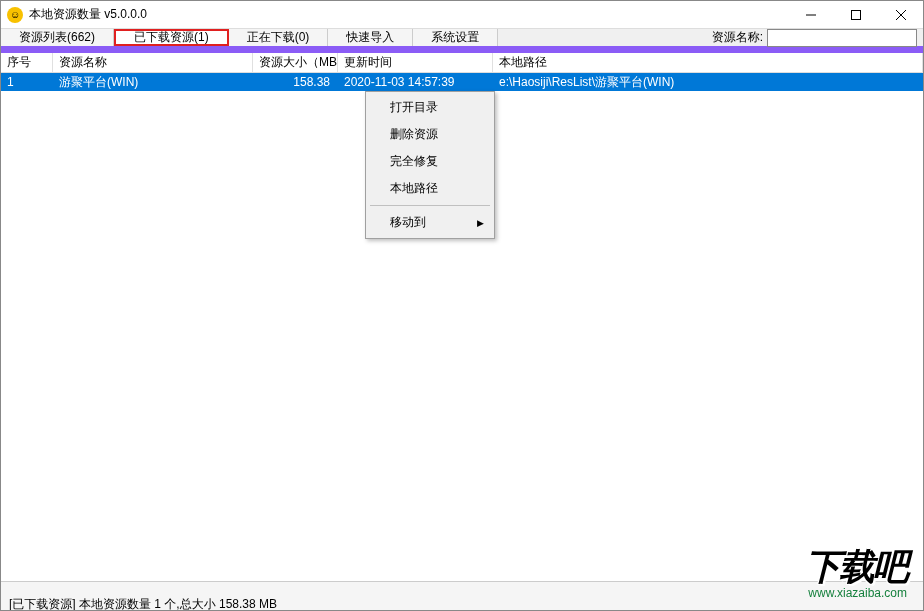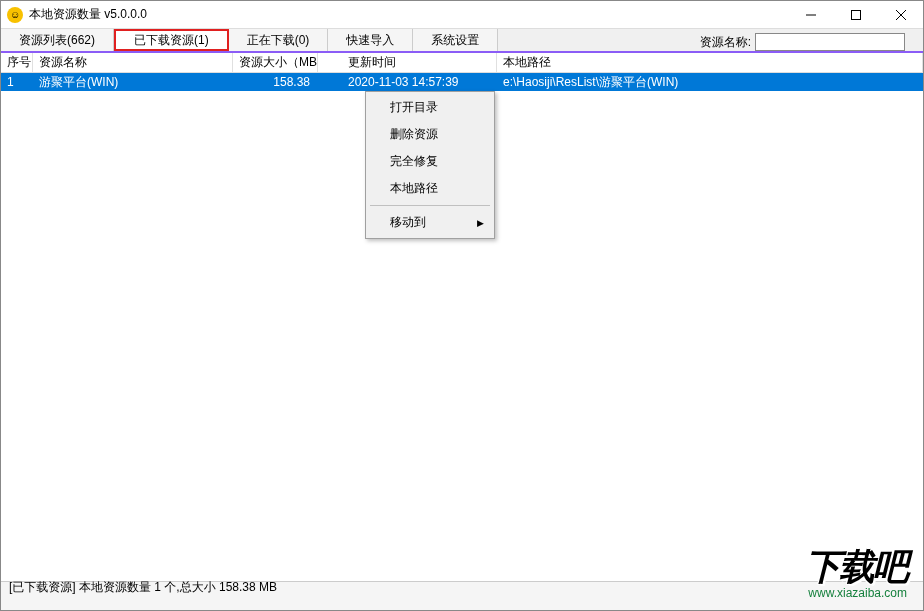--- a/index.html
+++ b/index.html
@@ -50,42 +50,42 @@
       align-items: center;
       justify-content: center;
       cursor: pointer;
     }
     .win-btn svg { width: 10px; height: 10px; }
     
     .toolbar {
       height: 24px;
       display: flex;
       align-items: stretch;
-      border-bottom: 2px solid #8b5cf6;
+      border-bottom: 7px solid #8b5cf6;
       background: #f0f0f0;
     }
     .tab {
       padding: 0 18px;
       display: flex;
       align-items: center;
       justify-content: center;
       border-right: 1px solid #ccc;
       background: #f5f5f5;
       cursor: pointer;
       white-space: nowrap;
     }
     .tab.highlighted {
       border: 2px solid #e02020;
       background: #fff;
     }
     .toolbar-spacer { flex: 1; }
     .toolbar-right {
       display: flex;
-      align-items: flex-end;
-      padding-right: 18px;
+      align-items: center;
+      padding-right: 6px;
       gap: 4px;
     }
     .search-label {
       white-space: nowrap;
     }
     .search-input {
       width: 150px;
       height: 18px;
       border: 1px solid #888;
       padding: 0 3px;
@@ -98,24 +98,24 @@
       border-bottom: 1px solid #ddd;
     }
     .th {
       padding: 2px 6px;
       border-right: 1px solid #e0e0e0;
       display: flex;
       align-items: center;
       white-space: nowrap;
       overflow: hidden;
     }
-    .col-idx { width: 32px; }
+    .col-idx { width: 52px; }
     .col-name { width: 200px; }
     .col-size { width: 85px; justify-content: flex-start; }
-    .col-time { width: 155px; margin-left: 24px; }
+    .col-time { width: 155px; }
     .col-path { flex: 1; }
     
     .table-body {
       position: relative;
     }
     .table-row {
       height: 18px;
       display: flex;
       align-items: center;
     }
@@ -160,21 +160,21 @@
     }
     
     .statusbar {
       position: absolute;
       bottom: 0;
       left: 0;
       right: 0;
       height: 22px;
       border-top: 1px solid #ccc;
       display: flex;
-      align-items: flex-end;
+      align-items: flex-start;
       padding: 14px 8px;
       background: #f5f5f5;
     }
     
     .watermark {
       position: absolute;
       right: 16px;
       bottom: 10px;
       text-align: right;
       pointer-events: none;

